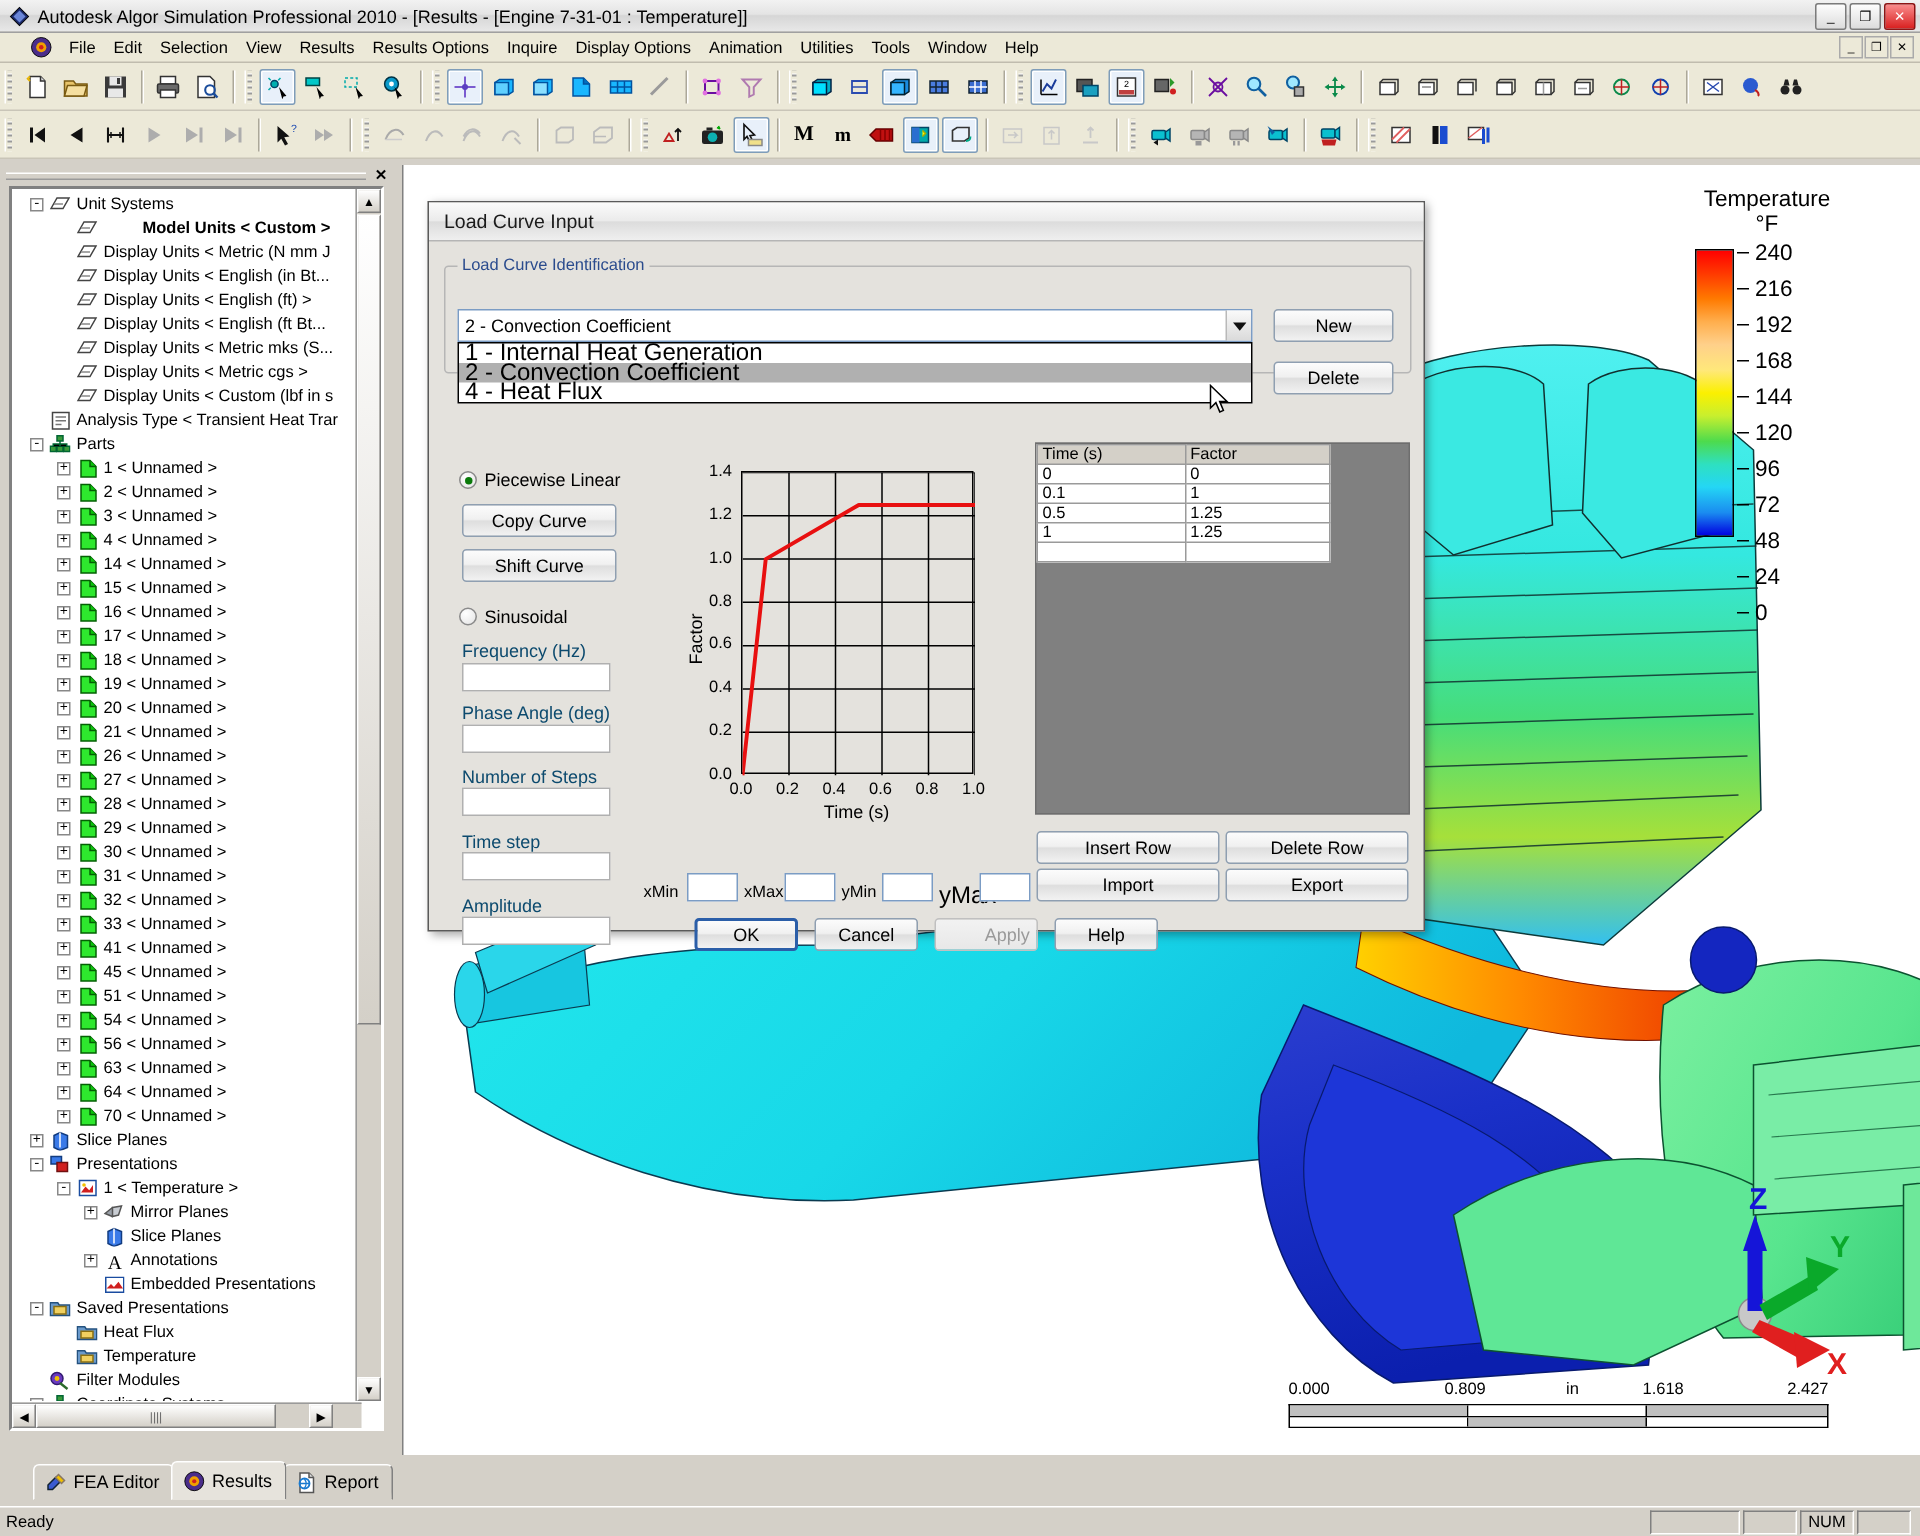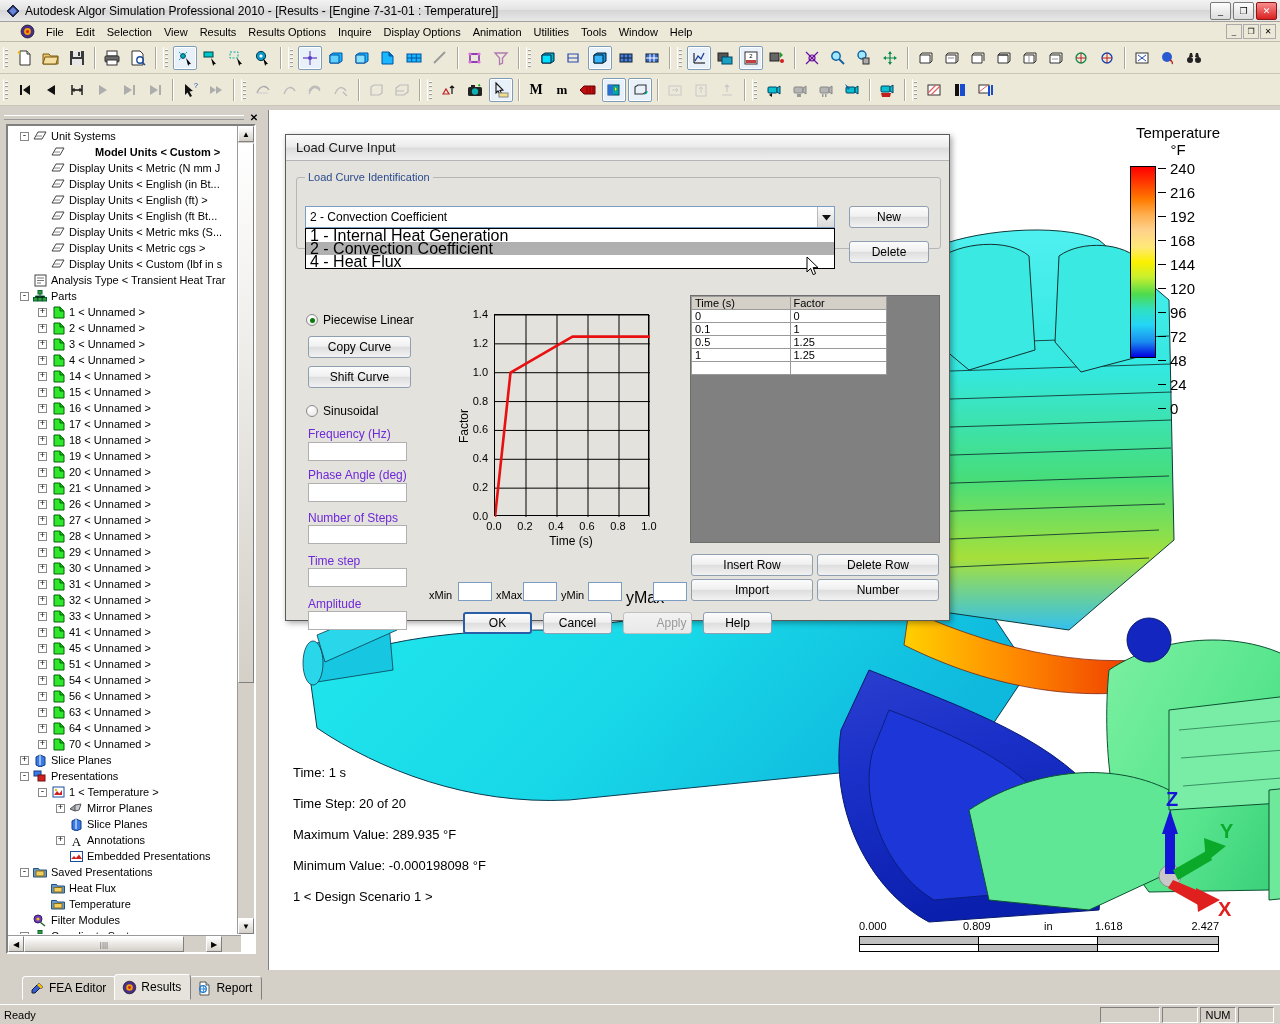--- a/index.html
+++ b/index.html
@@ -214,21 +214,21 @@
   .btn.def { border: 2px solid #2b5ea8; }
   .btn.disabled { color: #9a9a9a; border-color: #c0c0c0;
     background: linear-gradient(to bottom,#f2f2f2,#e8e8e8); }
   .radio-row { position: absolute; display: flex; align-items: center; gap: 5px; font-size: 12px; }
   .radio {
     width: 12px; height: 12px; border-radius: 50%;
     background: radial-gradient(circle at 35% 30%, #fff, #e3e3e3);
     border: 1px solid #8a8a8a; display:flex;align-items:center;justify-content:center;
   }
   .radio .dot { width: 5px; height: 5px; border-radius: 50%; background: #0a7a0a; }
-  .flabel { position: absolute; font-size: 12px; color: #6d28d9; text-align: center; }
+  .flabel { position: absolute; font-size: 12px; color: #0c4a6e; text-align: center; }
   .ftext { position: absolute; background: #fff; border: 1px solid #b0b0b0; }
   .ftext.act { border-color: #7b9cc4; }
 
   
   .chart { position: absolute; }
   .chart-plot { position: absolute; border: 1px solid #000; }
   .ylab { position: absolute; font-size: 11px; text-align: right; }
   .xlab { position: absolute; font-size: 11px; text-align: center; }
   .axis-title-y {
     position: absolute; font-size: 12px;
@@ -1500,27 +1500,20 @@
               <span>24</span>
             </div>
             <div class="legend-row">
               <span class="legend-tick"></span>
               <span>0</span>
             </div>
           </div>
       </div>
     </div>
 
-    <div class="results-text">
-      <div>Time: 1 s</div>
-      <div>Time Step:  20 of 20</div>
-      <div>Maximum Value: 289.935 °F</div>
-      <div>Minimum Value: -0.000198098 °F</div>
-      <div>1 &lt; Design Scenario 1 &gt;</div>
-    </div>
 
     <div class="scalebar">
       <div class="scale-nums">
         <span style="left:0;">0.000</span>
         <span style="left:104px;">0.809</span>
         <span style="left:185px;">in</span>
         <span style="left:236px;">1.618</span>
         <span style="right:0;">2.427</span>
       </div>
       <div class="scale-track">
@@ -1684,21 +1677,21 @@
             <tr>
               <td style="background: rgb(255, 255, 255);"></td>
               <td style="background: rgb(255, 255, 255);"></td>
             </tr>
           </tbody>
       </table>
 
       <div class="btn" style="position:absolute; left:405px; top:393px; width:122px; height:22px;">Insert Row</div>
       <div class="btn" style="position:absolute; left:531px; top:393px; width:122px; height:22px;">Delete Row</div>
       <div class="btn" style="position:absolute; left:405px; top:418px; width:122px; height:22px;">Import</div>
-      <div class="btn" style="position:absolute; left:531px; top:418px; width:122px; height:22px;">Number</div>
+      <div class="btn" style="position:absolute; left:531px; top:418px; width:122px; height:22px;">Export</div>
 
       <div class="btn def" style="position:absolute; left:177px; top:451px; width:69px; height:22px;">OK</div>
       <div class="btn" style="position:absolute; left:257px; top:451px; width:69px; height:22px;">Cancel</div>
       <div class="btn disabled" style="position:absolute; left:337px; top:451px; width:69px; height:22px;padding-left:28px;">Apply</div>
       <div class="btn" style="position:absolute; left:417px; top:451px; width:69px; height:22px;">Help</div>
     </div>
   </div>
 
   <div class="tabs">
     <div class="tab">

